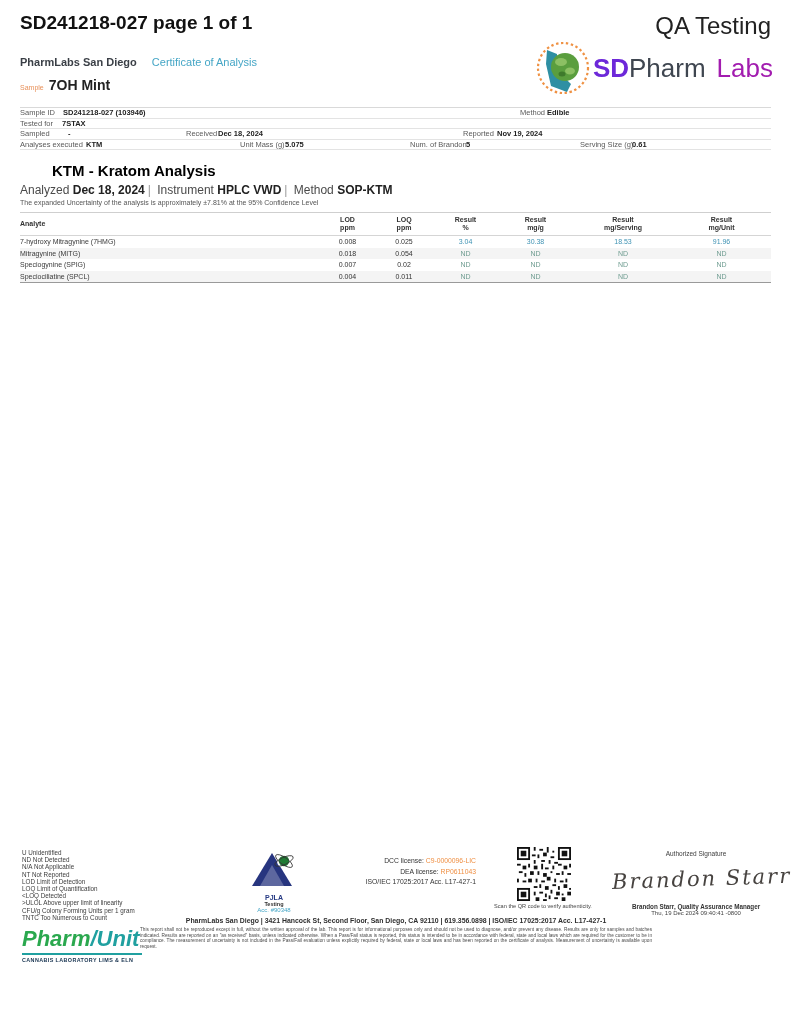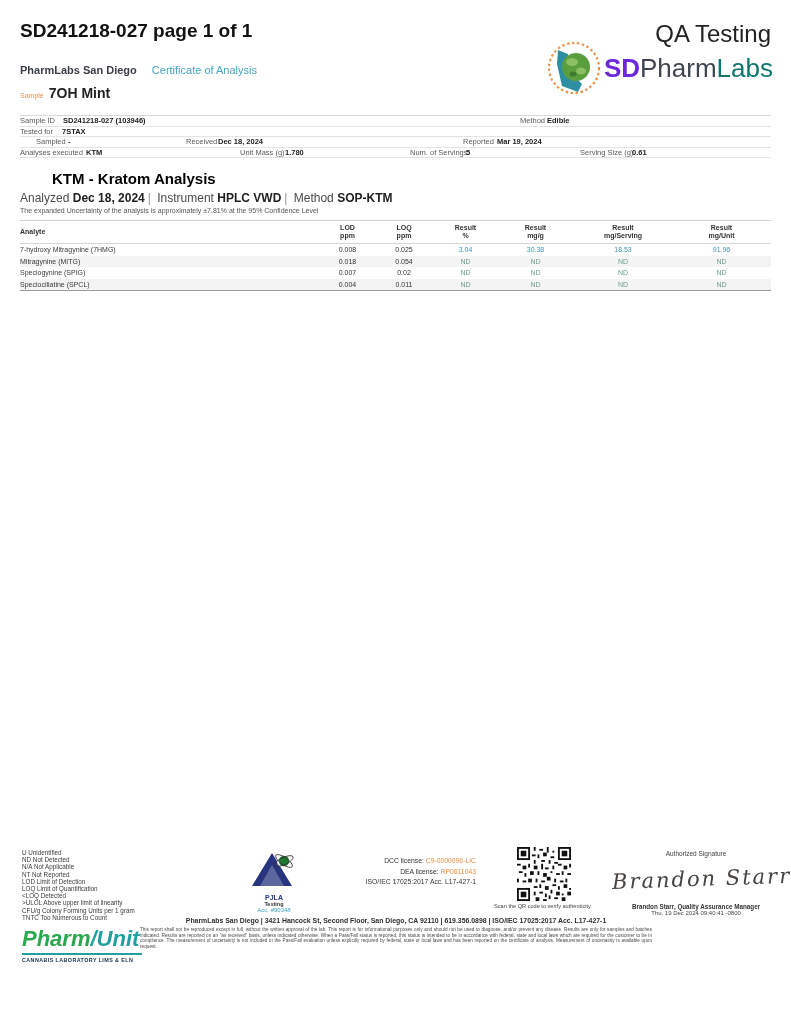--- a/index.html
+++ b/index.html
@@ -1,38 +1,38 @@
 <!DOCTYPE html>
 <html><head>
 <meta charset="utf-8">
 <style>
   * { margin:0; padding:0; box-sizing:border-box; }
   html,body { background:#ffffff; }
   body { font-family:"Liberation Sans", sans-serif; color:#2b2b2b; }
   .page { position:relative; width:791px; height:1024px; background:#fff; overflow:hidden; }
 
   
-  .header-row { display:flex; justify-content:space-between; align-items:flex-start; padding:20px 20px 0 20px; }
+  .header-row { display:flex; justify-content:space-between; align-items:flex-start; padding:12px 20px 0 20px; }
   .doc-ref { font-size:19px; font-weight:bold; color:#111; }
   .qa-label { font-size:24px; color:#222; }
 
   .subheader { padding:16px 20px 0 20px; font-size:11px; }
   .lab-name { font-weight:bold; color:#3a3f46; }
   .doc-type { color:#45a6c6; margin-left:4px;padding-left:8px; }
 
   .sample-row { padding:9px 20px 0 20px; display:flex; align-items:baseline; }
   .sample-label { font-size:7px; color:#e8915a; margin-right:5px; }
   .sample-name { font-size:14px; font-weight:bold; color:#222; }
 
   
   .brand-logo { position:absolute; top:40px; right:18px; display:flex; align-items:center; }
   .brand-text { font-size:26px; letter-spacing:0; margin-left:2px; }
   .brand-sd { color:#6d28d9; font-weight:bold; }
   .brand-pharm { color:#3f4650; }
-  .brand-labs { color:#0f766e; }
+  .brand-labs { color:#a21caf;margin-left:11px; }
 
   
   .info-table { margin:14px 20px 0 20px; border-top:1px solid #d9d9d9; }
   .irow { position:relative; height:10.5px; border-bottom:1px solid #e3e3e3; font-size:7.5px; line-height:10.5px; }
   .irow span { position:absolute; white-space:nowrap; }
   .ir-label { color:#5a5a5a; }
   .ir-val { font-weight:bold; color:#222; }
 
   
   .analysis { margin:12px 20px 0 20px; }
@@ -124,33 +124,33 @@
       <span class="ir-label" style="left:0">Sample ID</span>
       <span class="ir-val" style="left:43px">SD241218-027 (103946)</span>
       <span class="ir-label" style="left:500px">Method</span>
       <span class="ir-val" style="left:527px">Edible</span>
     </div>
     <div class="irow">
       <span class="ir-label" style="left:0">Tested for</span>
       <span class="ir-val" style="left:42px">7STAX</span>
     </div>
     <div class="irow">
-      <span class="ir-label" style="left:16px">Sampled</span>
+      <span class="ir-label" style="left:0">Sampled</span>
       <span class="ir-val" style="left:48px">-</span>
       <span class="ir-label" style="left:166px">Received</span>
       <span class="ir-val" style="left:198px">Dec 18, 2024</span>
       <span class="ir-label" style="left:443px">Reported</span>
-      <span class="ir-val" style="left:477px">Mar 19, 2024</span>
+      <span class="ir-val" style="left:477px">Nov 19, 2024</span>
     </div>
     <div class="irow">
       <span class="ir-label" style="left:0">Analyses executed</span>
       <span class="ir-val" style="left:66px">KTM</span>
       <span class="ir-label" style="left:220px">Unit Mass (g)</span>
-      <span class="ir-val" style="left:265px">1.780</span>
-      <span class="ir-label" style="left:390px">Num. of Servings</span>
+      <span class="ir-val" style="left:265px">5.075</span>
+      <span class="ir-label" style="left:390px">Num. of Brandon</span>
       <span class="ir-val" style="left:446px">5</span>
       <span class="ir-label" style="left:560px">Serving Size (g)</span>
       <span class="ir-val" style="left:612px">0.61</span>
     </div>
   </div>
 
   <div class="analysis">
     <div class="analysis-title">KTM - Kratom Analysis</div>
     <div class="analysis-meta">
       <span>Analyzed</span>

